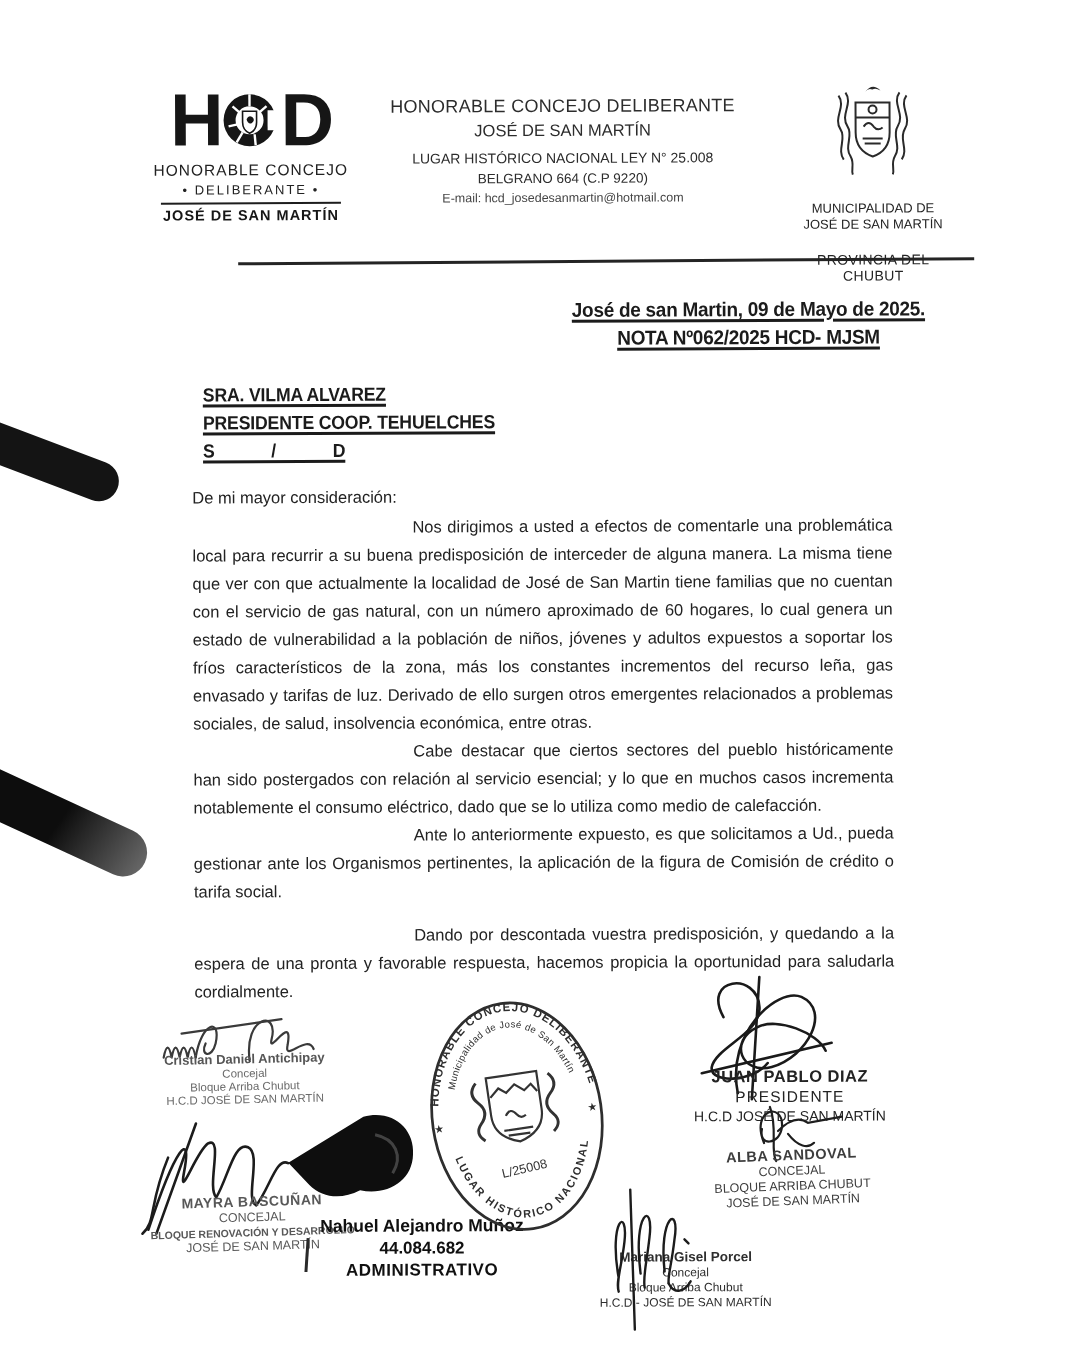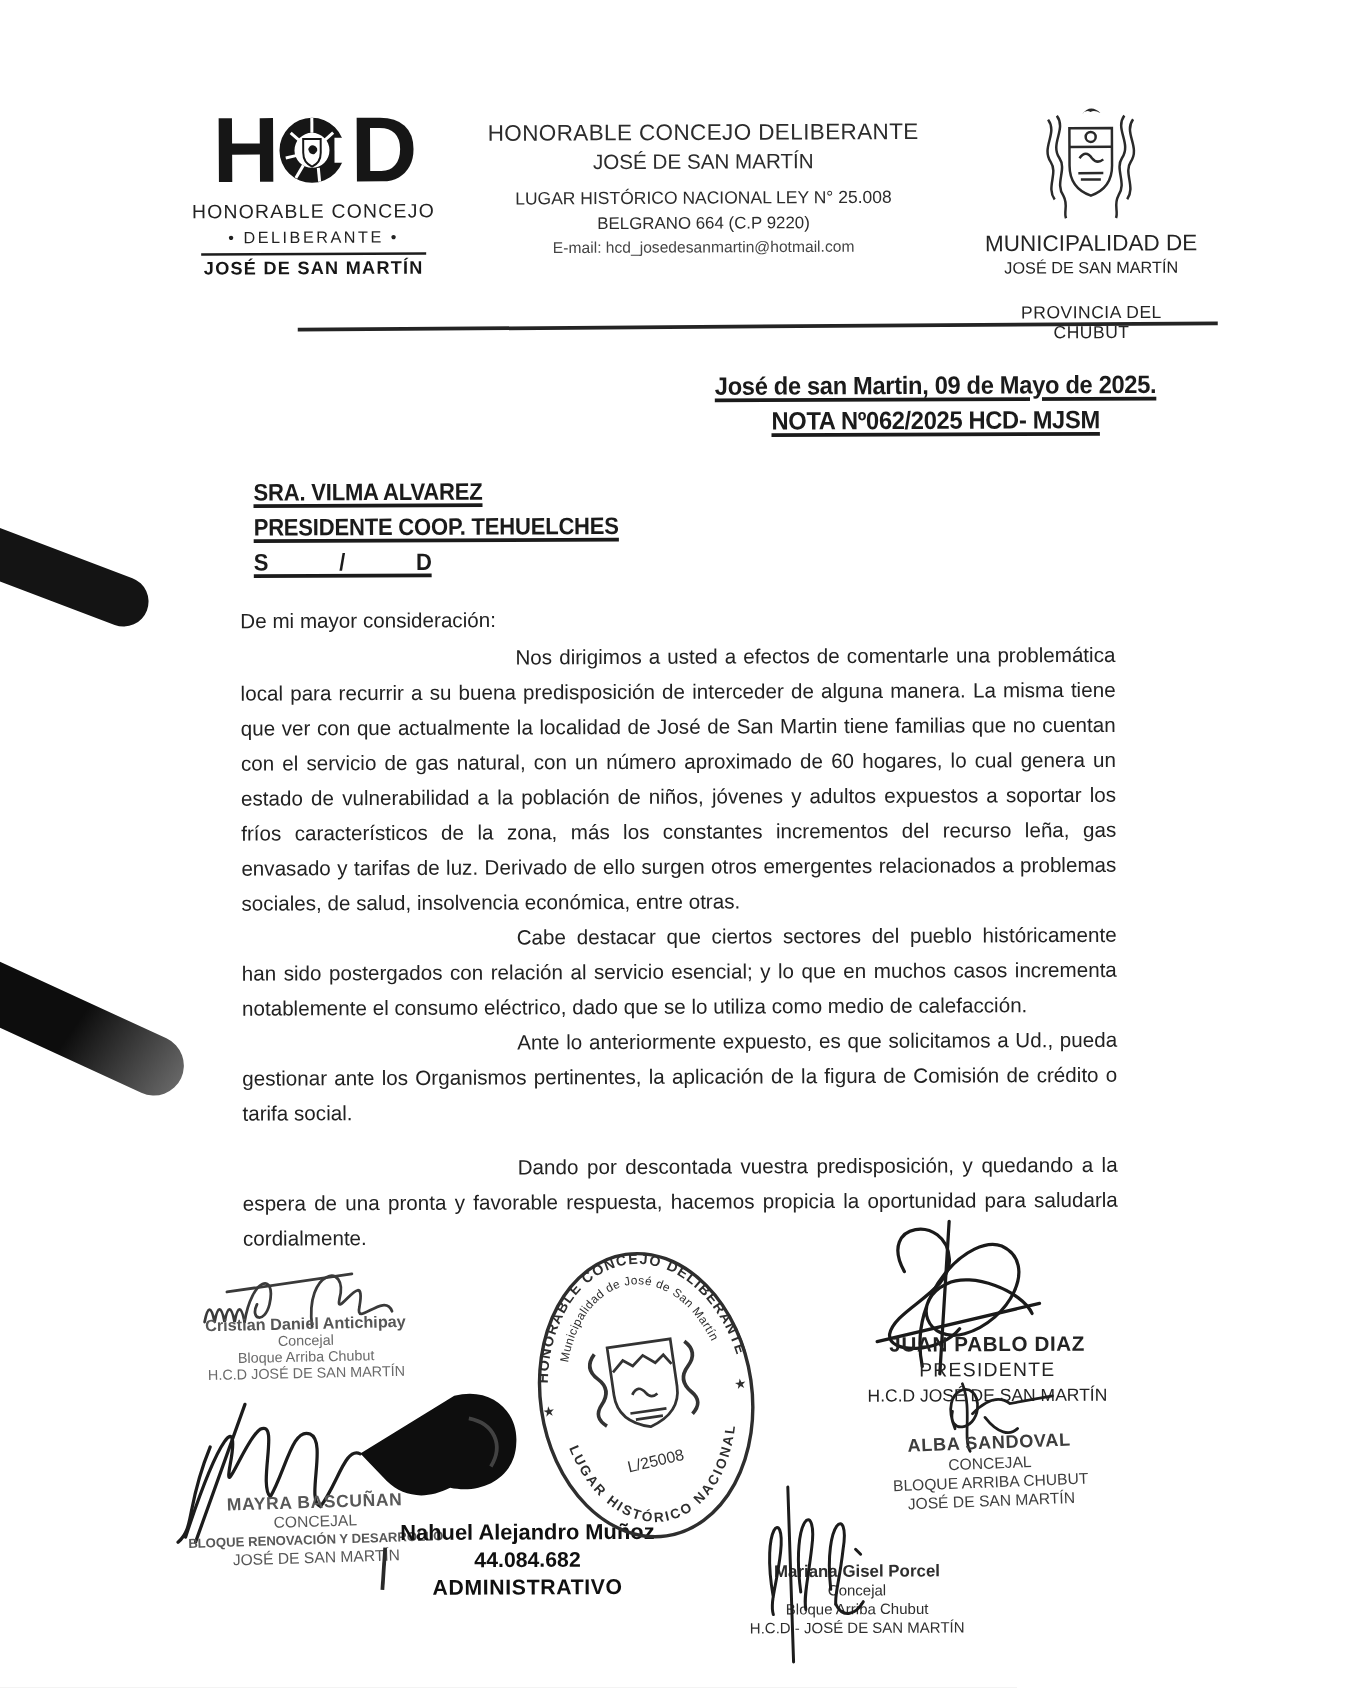--- a/index.html
+++ b/index.html
@@ -15,21 +15,21 @@
   .hcd-sub2{font-size:13px;letter-spacing:2px;color:#222;margin-top:3px;}
   .hcd-rule{border-top:2.5px solid #1d1d1d;width:180px;margin:5px auto 3px auto;}
   .hcd-sub3{font-size:14.5px;font-weight:700;letter-spacing:1px;color:#161616;}
   .hdr-center{left:382px;top:96px;width:366px;text-align:center;color:#2c2c2c;}
   .hc1{font-size:18px;letter-spacing:.3px;}
   .hc2{font-size:16.5px;margin-top:4px;}
   .hc3{font-size:14px;margin-top:10px;}
   .hc4{font-size:13.5px;margin-top:5px;}
   .hc5{font-size:12.5px;margin-top:5px;color:#454545;}
   .hdr-right{left:790px;top:82px;width:170px;text-align:center;color:#242424;}
-  .mun1{font-size:18px;margin-top:4px;}
+  .mun1{font-size:13px;margin-top:20px;}
   .mun2{font-size:13px;margin-top:1px;}
   .mun3{font-size:14px;margin-top:20px;letter-spacing:.4px;}
   .divider{left:240px;top:260px;width:736px;height:3px;background:#242424;transform:rotate(-0.15deg);}
   
   .dateblock{left:540px;top:299px;width:400px;text-align:center;transform:scaleX(.95);transform-origin:right center;}
   .dateline{font-size:20px;font-weight:700;letter-spacing:-.3px;text-decoration:underline;
             text-decoration-thickness:2.5px;text-underline-offset:3px;}
   .refline{font-size:20px;font-weight:700;letter-spacing:-.3px;margin-top:5px;text-decoration:underline;
             text-decoration-thickness:2.5px;text-underline-offset:3px;}
   .addr{left:204px;top:383px;transform:scaleX(.93);transform-origin:left center;}

